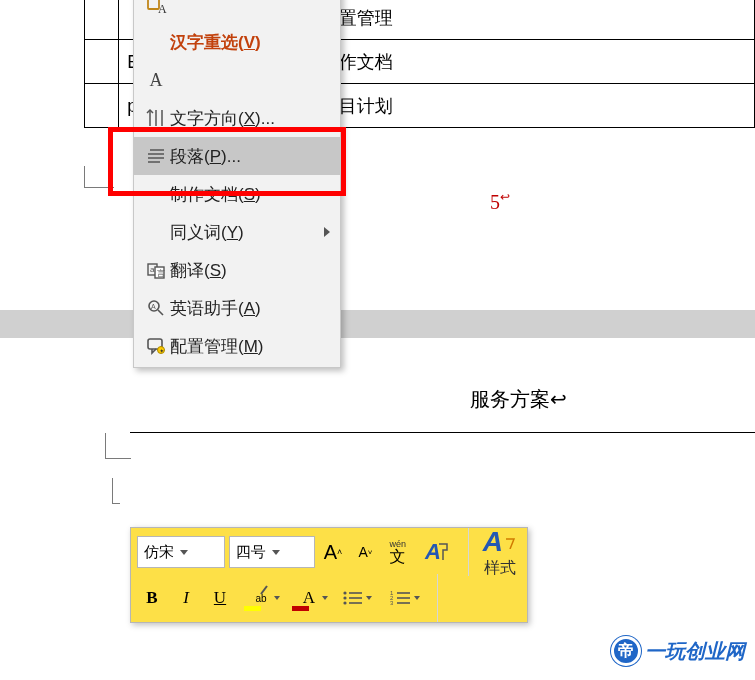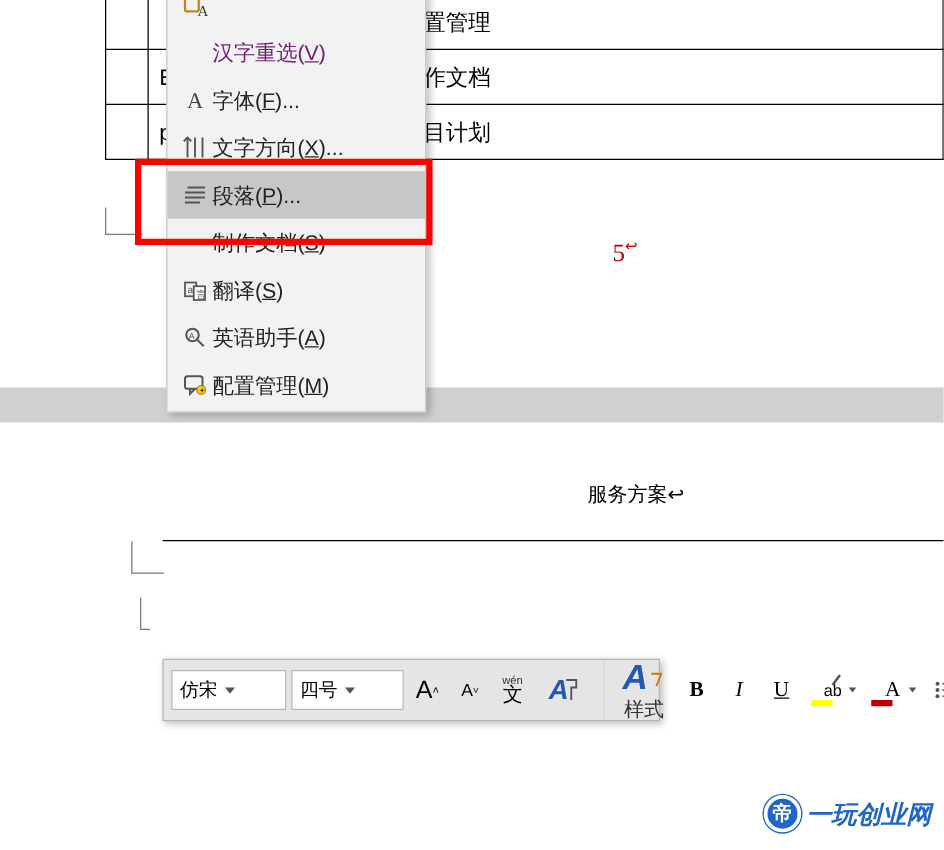--- a/index.html
+++ b/index.html
@@ -52,21 +52,21 @@
     position:absolute; left:490px; top:190px; color:#c00000; font-size:20px; font-family:"SimSun";
   }
   .page-num sup { font-size:12px; vertical-align:super;}
 
   .page-break {
     position:absolute; left:0; top:310px; width:755px; height:28px;
     background:#d0d0d0;
   }
 
   .doc-text2 {
-    position:absolute; left:470px; top:386px; font-size:16px;
+    position:absolute; left:470px; top:386px; font-size:20px;
   }
   .hr-line {
     position:absolute; left:130px; top:432px; width:625px; border-top:1.5px solid #000;
   }
 
   
   .context-menu {
     position: absolute;
     left: 133px;
     top: -18px;
@@ -81,21 +81,21 @@
     display: flex;
     align-items: center;
     height: 38px;
     padding: 0 10px 0 8px;
     font-size: 17px;
     color: #222;
     cursor: default;
     position: relative;
   }
   .menu-item.hover { background:#c7c7c7; }
-  .menu-item.disabled { color:#701a75; }
+  .menu-item.disabled { color:#c2410c;font-weight:bold; }
   .menu-icon {
     width: 28px;
     display:inline-flex;
     align-items:center;
     justify-content:center;
     flex-shrink:0;
   }
   .menu-label { flex:1; white-space:nowrap; }
   .menu-arrow {
     width:0;height:0;border-top:5px solid transparent;
@@ -111,27 +111,27 @@
     border:5px solid #ff0000;
     z-index:10;
     pointer-events:none;
   }
 
   
   .mini-toolbar {
     position:absolute;
     left:130px; top:527px;
     width:398px;
-    background:#e5e5e5;
+    background:#fde047;
     border:1px solid #b6b6b6;
     box-shadow:2px 2px 6px rgba(0,0,0,0.25);
     padding:4px 6px;
     z-index:6;
     display:flex;
-    flex-direction:row;
+    flex-direction:column;
     gap:6px;
   }
   .tb-row {
     display:flex;
     align-items:center;
     gap:4px;
     height:40px;
   }
   .tb-select {
     height:32px;
@@ -161,21 +161,21 @@
   .sep {
     width:1px; height:48px; background:#d6d6d6; margin:0 6px;
     align-self: center;
   }
   .styles-section {
     display:flex; flex-direction:column; align-items:center; justify-content:center;
     padding:0 4px;
   }
   .styles-section .big-icon { font-size:28px; color:#2458b3; font-weight:bold; font-style:italic;}
   .styles-section .lbl { font-size:16px; color:#333;}
-  .ruby-wen { display:inline-flex;flex-direction:column;align-items:flex-end;line-height:1;}
+  .ruby-wen { display:inline-flex;flex-direction:column;align-items:flex-start;line-height:1;}
   .ruby-wen .pinyin{font-size:9px;color:#333;}
   .ruby-wen .hanzi{font-size:16px;}
   .format-painter { color:#2458b3; font-size:22px; font-weight:bold; font-style:italic;}
   .highlight-swatch {
     display:inline-block;width:17px;height:5px;background:#ffff00;
     position:absolute;bottom:3px;left:5px;
   }
   .fontcolor-swatch {
     display:inline-block;width:17px;height:5px;background:#c00000;
     position:absolute;bottom:3px;left:5px;
@@ -247,23 +247,20 @@
 
   <div class="menu-item disabled">
     <span class="menu-icon"></span>
     <span class="menu-label">
       <span>汉字重选</span>(<span class="key-underline">V</span>)
     </span>
   </div>
 
   <div class="menu-item">
     <span class="menu-icon" style="font-family:serif;font-size:18px;color:#444;">A</span>
-    <span class="menu-label">
-      <span>字体</span>(<span class="key-underline">F</span>)...
-    </span>
   </div>
 
   <div class="menu-item">
     <span class="menu-icon">
       <svg width="20" height="20" viewBox="0 0 20 20">
         <line x1="4" y1="2" x2="4" y2="18" stroke="#555" stroke-width="1.5"></line>
         <line x1="10" y1="2" x2="10" y2="18" stroke="#555" stroke-width="1.5"></line>
         <line x1="16" y1="2" x2="16" y2="18" stroke="#555" stroke-width="1.5"></line>
         <polyline points="1,5 4,2 7,5" fill="none" stroke="#555" stroke-width="1.5"></polyline>
       </svg>
@@ -288,20 +285,27 @@
   </div>
 
   <div class="menu-item">
     <span class="menu-icon"></span>
     <span class="menu-label">
       <span>制作文档</span>(<span class="key-underline">S</span>)
     </span>
   </div>
 
 
+  <div class="menu-item">
+    <span class="menu-icon"></span>
+    <span class="menu-label">
+      <span>同义词</span>(<span class="key-underline">Y</span>)
+    </span>
+    <span class="menu-arrow"></span>
+  </div>
 
   <div class="menu-item">
     <span class="menu-icon">
       <svg width="20" height="20" viewBox="0 0 20 20">
         <rect x="2" y="4" width="9" height="11" fill="none" stroke="#555" stroke-width="1.4"></rect>
         <text x="4" y="12" font-size="8" fill="#555">a</text>
         <rect x="9" y="7" width="9" height="11" fill="#fff" stroke="#555" stroke-width="1.4"></rect>
         <text x="11" y="16" font-size="8" fill="#555">言</text>
       </svg>
     </span>
@@ -389,21 +393,21 @@
     <div class="tb-btn" style="font-weight:bold;font-family:serif;">
       <span>B</span>
     </div>
     <div class="tb-btn" style="font-style:italic;font-family:serif;">
       <span>I</span>
     </div>
     <div class="tb-btn" style="text-decoration:underline;font-family:serif;">
       <span>U</span>
     </div>
     <div class="tb-btn wide" style="position:relative;">
-      <span style="font-size:13px;">ab</span>
+      <span style="font-size:10px;">ab</span>
       <svg width="10" height="14" style="position:absolute;right:14px;top:3px;">
           <path d="M8 1 L2 9" stroke="#555" stroke-width="2"></path>
         </svg>
       <span class="highlight-swatch"></span>
       <span class="caret" style="position:absolute;right:3px;"></span>
     </div>
     <div class="tb-btn wide" style="position:relative;font-family:serif;">
       <span>A</span>
       <span class="fontcolor-swatch"></span>
       <span class="caret" style="position:absolute;right:3px;"></span>

